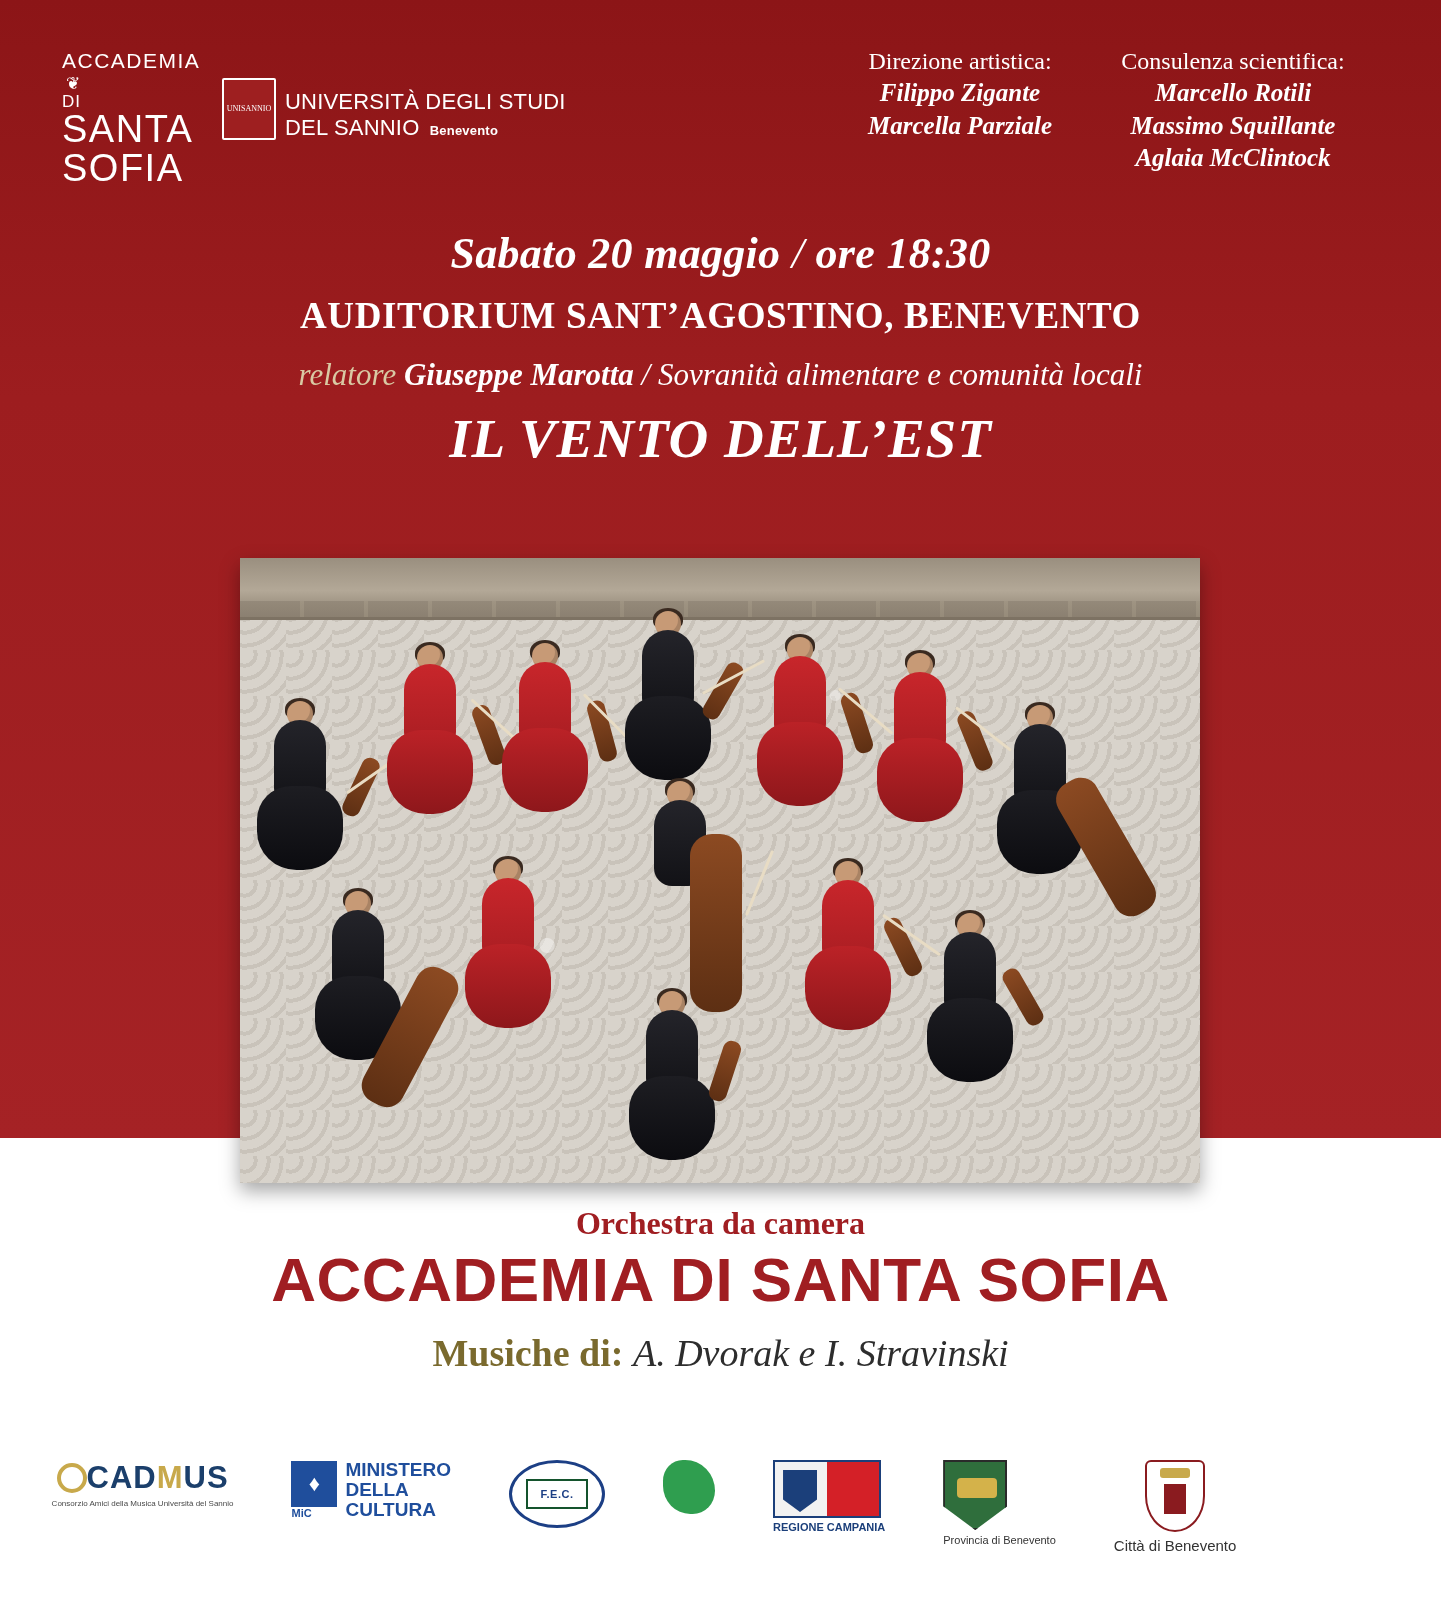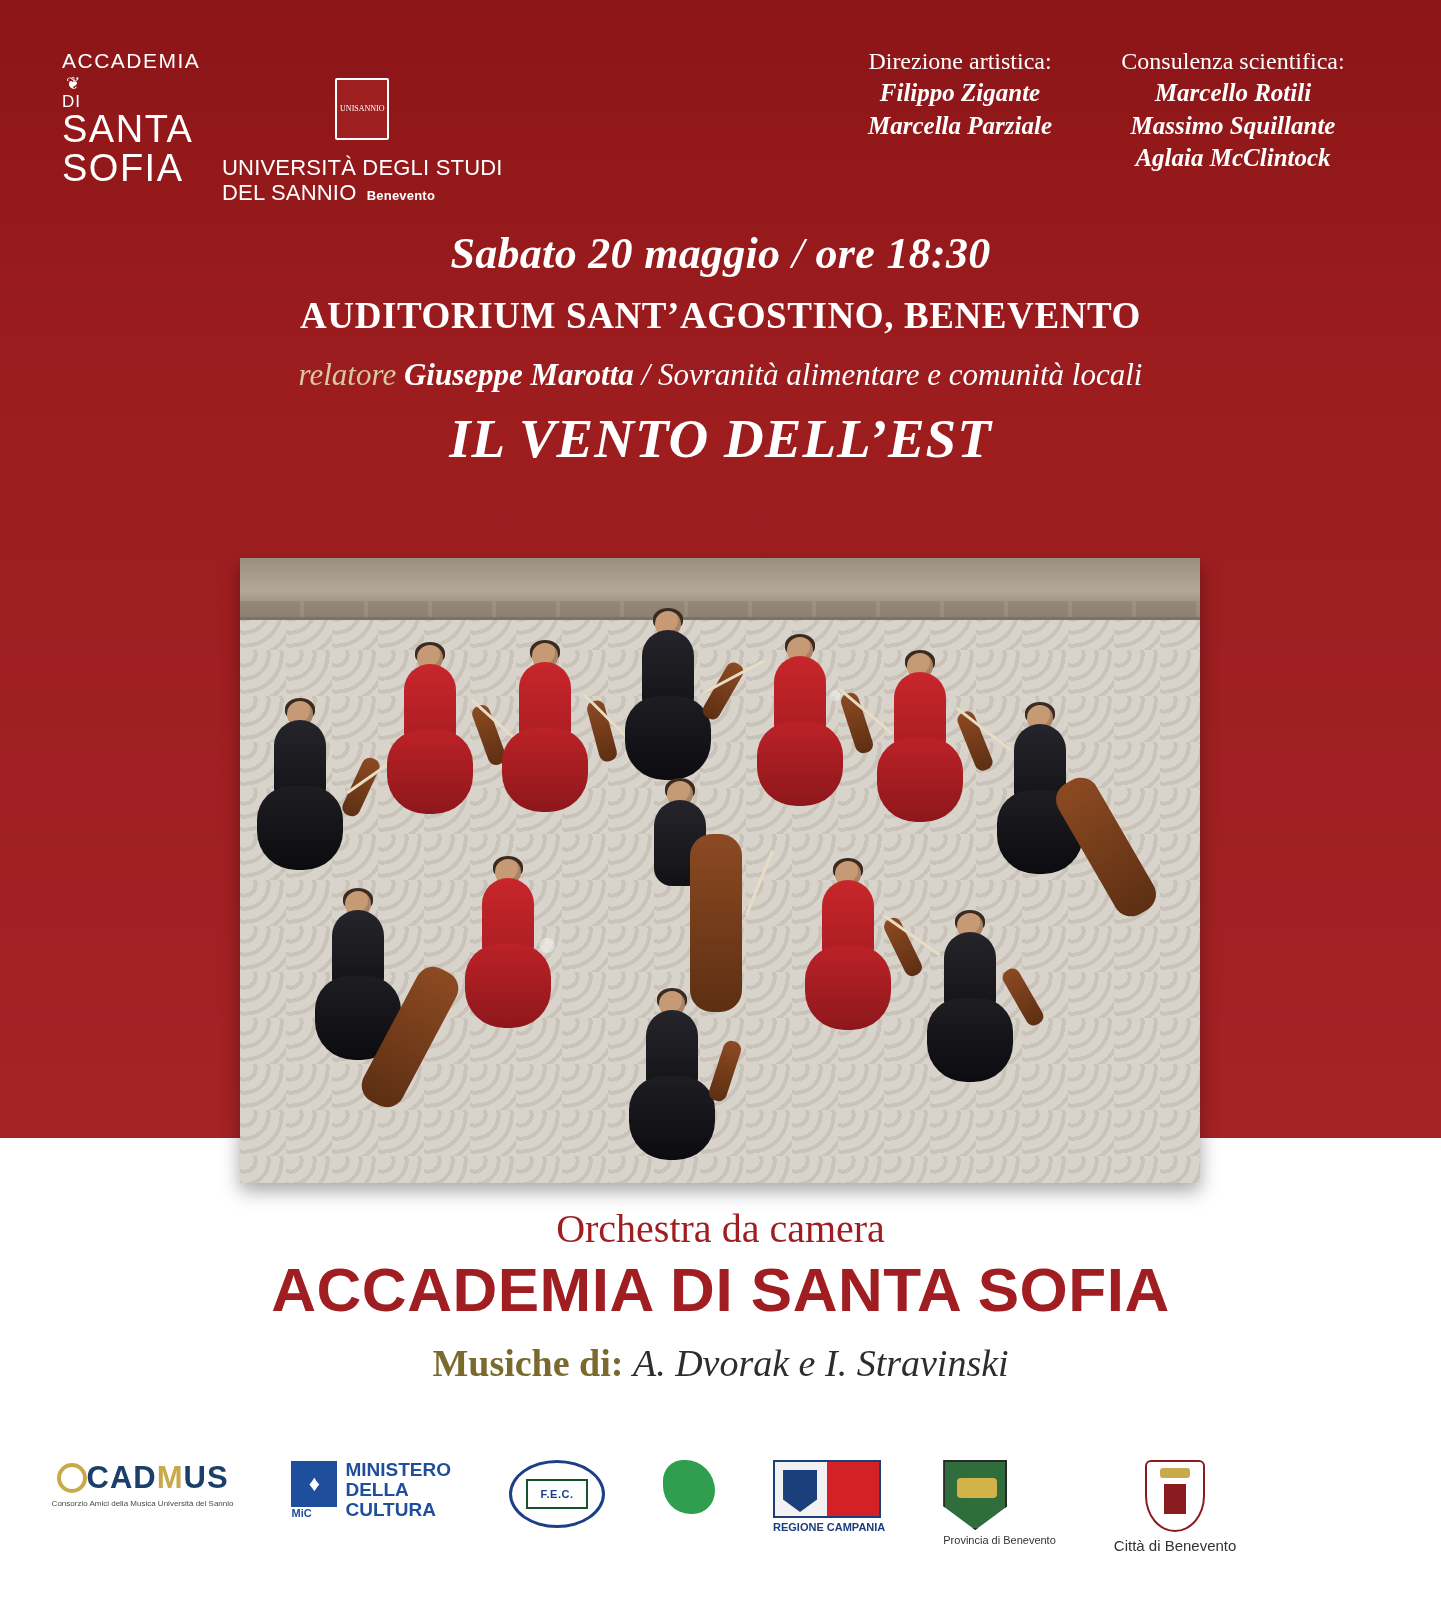--- a/index.html
+++ b/index.html
@@ -44,23 +44,22 @@
   .logo-santasofia .l1 { font-size: 21px; font-weight: 400; letter-spacing: 1.5px;}
   .logo-santasofia .l2 { font-size: 17px; font-weight: 400; }
   .logo-santasofia .l3 { font-size: 38px; font-weight: 400; letter-spacing: 1.5px; }
   .logo-santasofia .l4 { font-size: 38px; font-weight: 400; letter-spacing: 1.5px; }
   .swan { display:inline-block; font-size: 17px; margin-left: 4px;}
 
   .logo-unisannio {
     position: absolute;
     left: 222px; top: 78px;
     display: flex;
-    align-items: center;
-    gap: 15px;
-    flex-direction: column;
+    align-items: flex-end;
+    gap: 9px;
   }
   .unisannio-crest {
     width: 54px; height: 62px;
     border: 2px solid #ffffff;
     background: #9e1f20;
     display: flex; align-items: center; justify-content: center;
     color: #fff; font-size: 8px; text-align:center; line-height:1.1;
     border-radius: 2px;
   }
   .unisannio-text { color: #ffffff; font-family: "Liberation Sans", sans-serif; line-height: 1.15; }
@@ -223,22 +222,22 @@
   }
 
   
   .bottom {
     position: absolute;
     left: 0; top: 1205px;
     width: 1441px;
     text-align: center;
   }
   .bottom .b1 {
-    font-size: 40px;
-    font-weight: normal;
+    font-size: 32px;
+    font-weight: bold;
     color: #a01e22;
     font-family: "Liberation Serif", serif;
   }
   .bottom .b2 {
     margin-top: 2px;
     font-size: 62px;
     font-weight: bold;
     color: #a01e22;
     font-family: "Liberation Sans", sans-serif;
     letter-spacing: 0.5px;

